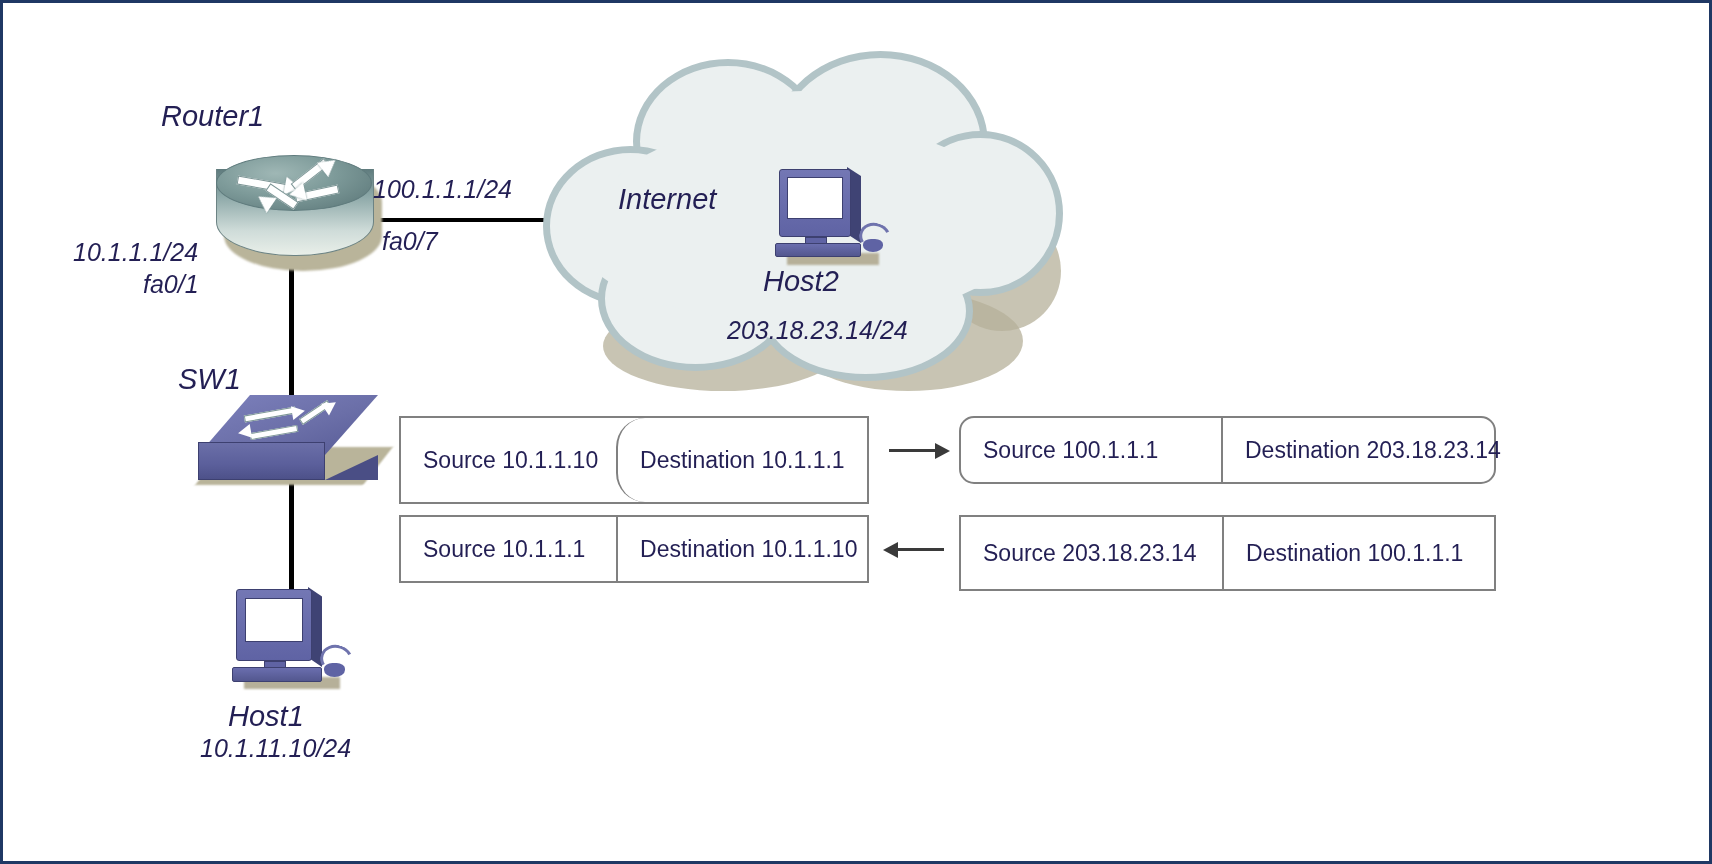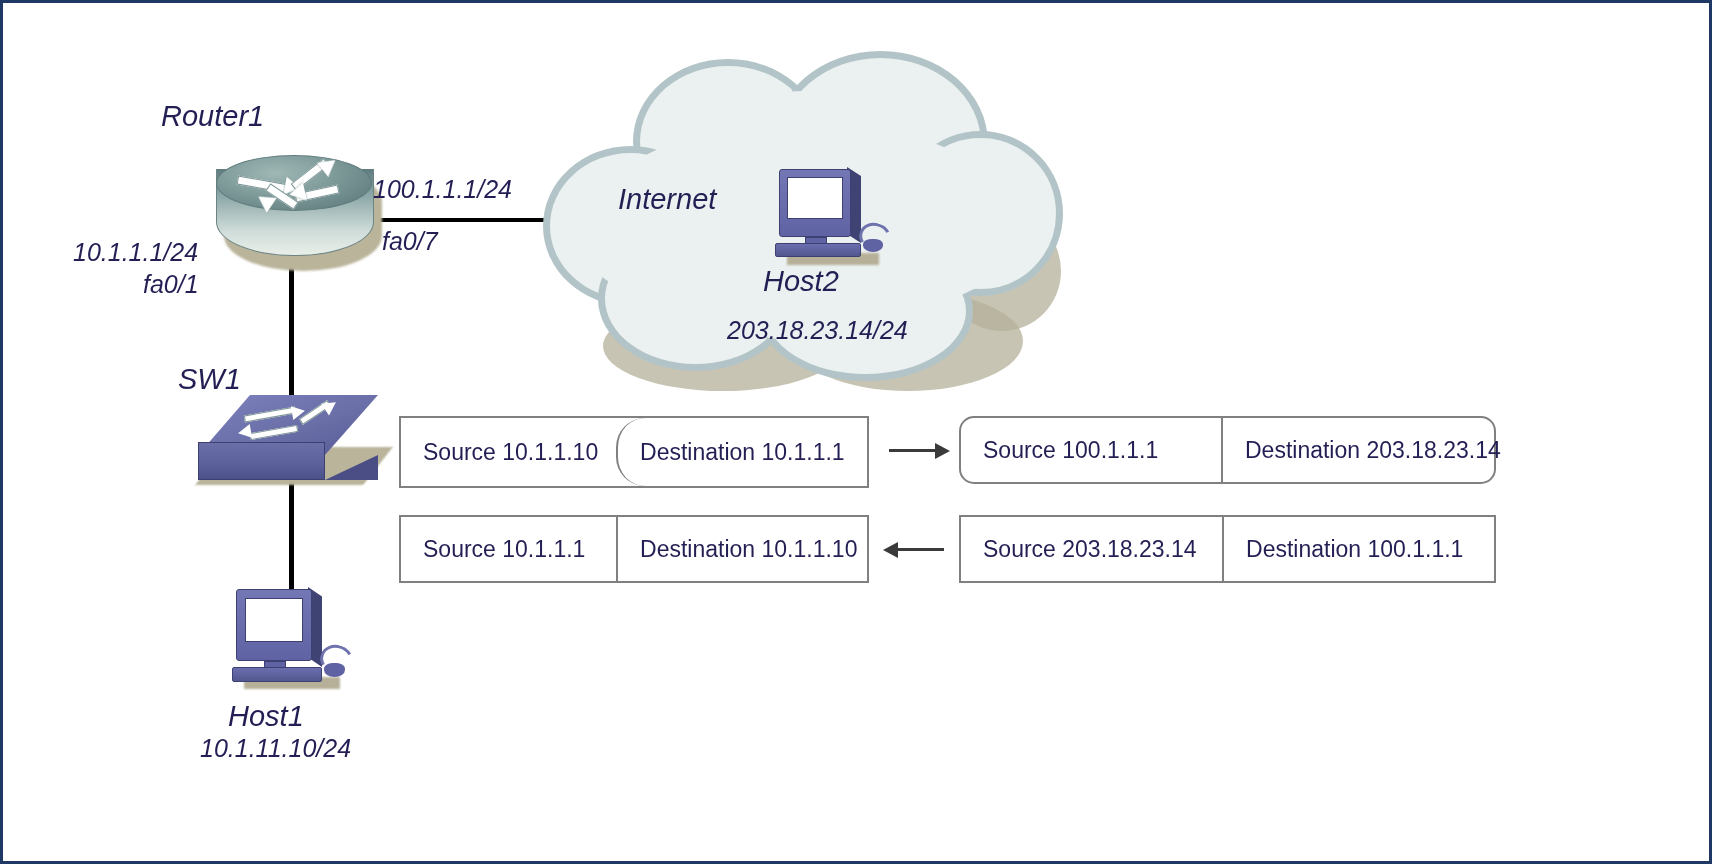--- a/index.html
+++ b/index.html
@@ -348,21 +348,21 @@
     <div class="pc-neck" style="left:36px; top:80px; width:22px; height:8px;"></div>
     <div class="pc-base" style="left:4px; top:86px; width:90px; height:15px; border-radius:2px;"></div>
     <div class="pc-mousebody" style="left:96px; top:82px; width:21px; height:14px;"></div>
     <div class="pc-mouse" style="left:92px; top:64px; width:27px; height:23px;
          border-color:#6f73ad transparent transparent #6f73ad; transform:rotate(18deg);"></div>
   </div>
 
   <span class="lbl lbl-lg" style="left:225px; top:697px;">Host1</span>
   <span class="lbl lbl-md" style="left:197px; top:731px;">10.1.11.10/24</span>
 
-  <div class="ptable" style="left:396px; top:413px; width:470px; height:72px;">
+  <div class="ptable" style="left:396px; top:413px; width:470px; height:88px;">
     <div class="pcell" style="width:216px;">Source 10.1.1.10</div>
     <div class="pcell" style="width:252px;border-radius:29px;">Destination 10.1.1.1</div>
   </div>
 
   <div class="flowarrow" style="left:886px; top:436px; width:62px;">
     <div class="fa-shaft" style="left:0; width:48px;"></div>
     <div class="fa-head-right" style="left:46px;"></div>
   </div>
 
   <div class="ptable" style="left:956px; top:413px; width:537px; height:68px;border-radius:15px;">
@@ -373,18 +373,18 @@
   <div class="ptable" style="left:396px; top:512px; width:470px; height:68px;">
     <div class="pcell" style="width:216px;">Source 10.1.1.1</div>
     <div class="pcell" style="width:252px;">Destination 10.1.1.10</div>
   </div>
 
   <div class="flowarrow" style="left:880px; top:535px; width:62px;">
     <div class="fa-head-left" style="left:0;"></div>
     <div class="fa-shaft" style="left:13px; width:48px;"></div>
   </div>
 
-  <div class="ptable" style="left:956px; top:512px; width:537px; height:68px;">
+  <div class="ptable" style="left:956px; top:512px; width:537px; height:76px;">
     <div class="pcell" style="width:262px;">Source 203.18.23.14</div>
     <div class="pcell" style="width:273px;">Destination 100.1.1.1</div>
   </div>
 
 </div>
 
 </body></html>

